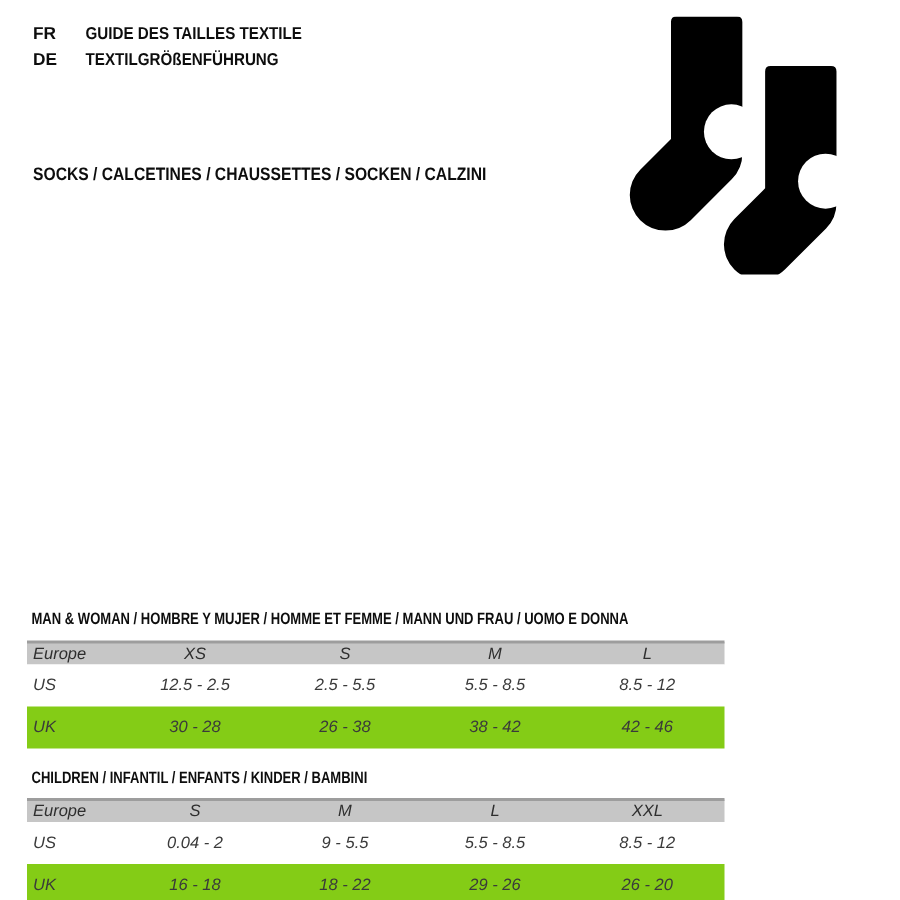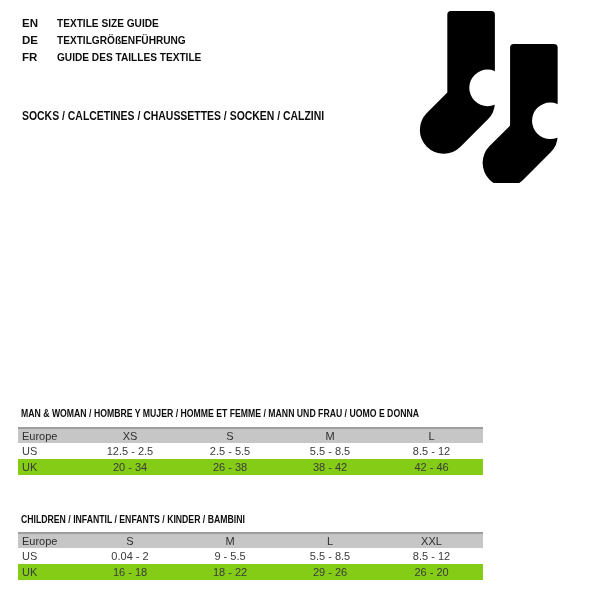--- a/index.html
+++ b/index.html
@@ -16,46 +16,42 @@
     display:inline-block;transform:scaleX(0.88);transform-origin:0 50%;}
   .category-line{position:absolute;left:22px;top:109px;font-size:12px;font-weight:bold;
     color:#0d0d0d;white-space:nowrap;display:inline-block;transform:scaleX(0.87);transform-origin:0 50%;}
   
   .socks-icon{position:absolute;left:407px;top:11px;}
   
   .tbl-title{position:absolute;left:21px;font-size:11px;font-weight:bold;color:#0d0d0d;
     white-space:nowrap;display:inline-block;transform:scaleX(0.79);transform-origin:0 50%;line-height:11px;}
   .size-table{position:absolute;left:18px;width:465px;border-collapse:collapse;table-layout:fixed;
     border-top:2px solid #9d9d9d;font-size:11px;}
-  .size-table th,.size-table td{padding:0;font-weight:normal;text-align:center;vertical-align:middle;white-space:nowrap;}
+  .size-table th,.size-table td{padding:0;font-weight:normal;text-align:center;vertical-align:middle;white-space:nowrap;font-style:italic;}
   .size-table thead tr{height:15px;background:#c6c6c6;}
   .size-table thead th{color:#2e2e2e;}
-  .size-table tbody tr{height:16px;background:#ffffff;}
+  .size-table tbody tr{height:28px;background:#ffffff;}
   .size-table tbody tr.alt{background:#84cc16;}
   .size-table tbody td{color:#3a3a3a;}
   .size-table .c0{text-align:left;padding-left:4px;}
   .col-region{width:62px;}
   .col-size{width:100px;}
   .col-size-last{width:103px;}
 </style>
 </head>
 <body>
 
 <div class="lang-block">
   <div class="lang-row">
-    <span class="lang-code">EN</span>
-    <span class="lang-label">TEXTILE SIZE GUIDE</span>
+    <span class="lang-code">FR</span>
+    <span class="lang-label">GUIDE DES TAILLES TEXTILE</span>
   </div>
   <div class="lang-row">
     <span class="lang-code">DE</span>
     <span class="lang-label">TEXTILGRÖßENFÜHRUNG</span>
-  </div>
-  <div class="lang-row">
-    <span class="lang-code">FR</span>
-    <span class="lang-label">GUIDE DES TAILLES TEXTILE</span>
   </div>
 </div>
 
 <div class="category-line">SOCKS / CALCETINES / CHAUSSETTES / SOCKEN / CALZINI</div>
 
 <svg class="socks-icon" width="152" height="172" viewBox="0 0 166 188" xmlns="http://www.w3.org/2000/svg">
   <path fill="#000000" d="M48,0 H92 Q96,0 96,4 V100 A26,26 0 0 1 88.4,118.4 L58.4,148.4 A26,26 0 0 1 21.6,111.6 L44,89.2 V4 Q44,0 48,0 Z"></path>
   <circle cx="88" cy="84" r="20" fill="#ffffff"></circle>
   <path fill="#000000" transform="translate(68.6,36)" d="M48,0 H92 Q96,0 96,4 V100 A26,26 0 0 1 88.4,118.4 L58.4,148.4 A26,26 0 0 1 21.6,111.6 L44,89.2 V4 Q44,0 48,0 Z"></path>
   <circle cx="156.6" cy="120" r="20" fill="#ffffff"></circle>
@@ -82,21 +78,21 @@
   <tbody>
     <tr>
       <td class="c0">US</td>
       <td>12.5 - 2.5</td>
       <td>2.5 - 5.5</td>
       <td>5.5 - 8.5</td>
       <td>8.5 - 12</td>
     </tr>
     <tr class="alt">
       <td class="c0">UK</td>
-      <td>20 - 34</td>
+      <td>30 - 28</td>
       <td>26 - 38</td>
       <td>38 - 42</td>
       <td>42 - 46</td>
     </tr>
   </tbody>
 </table>
 
 <div class="tbl-title" style="top:514px;">CHILDREN / INFANTIL / ENFANTS / KINDER / BAMBINI</div>
 <table class="size-table" style="top:532px;">
   <colgroup>

